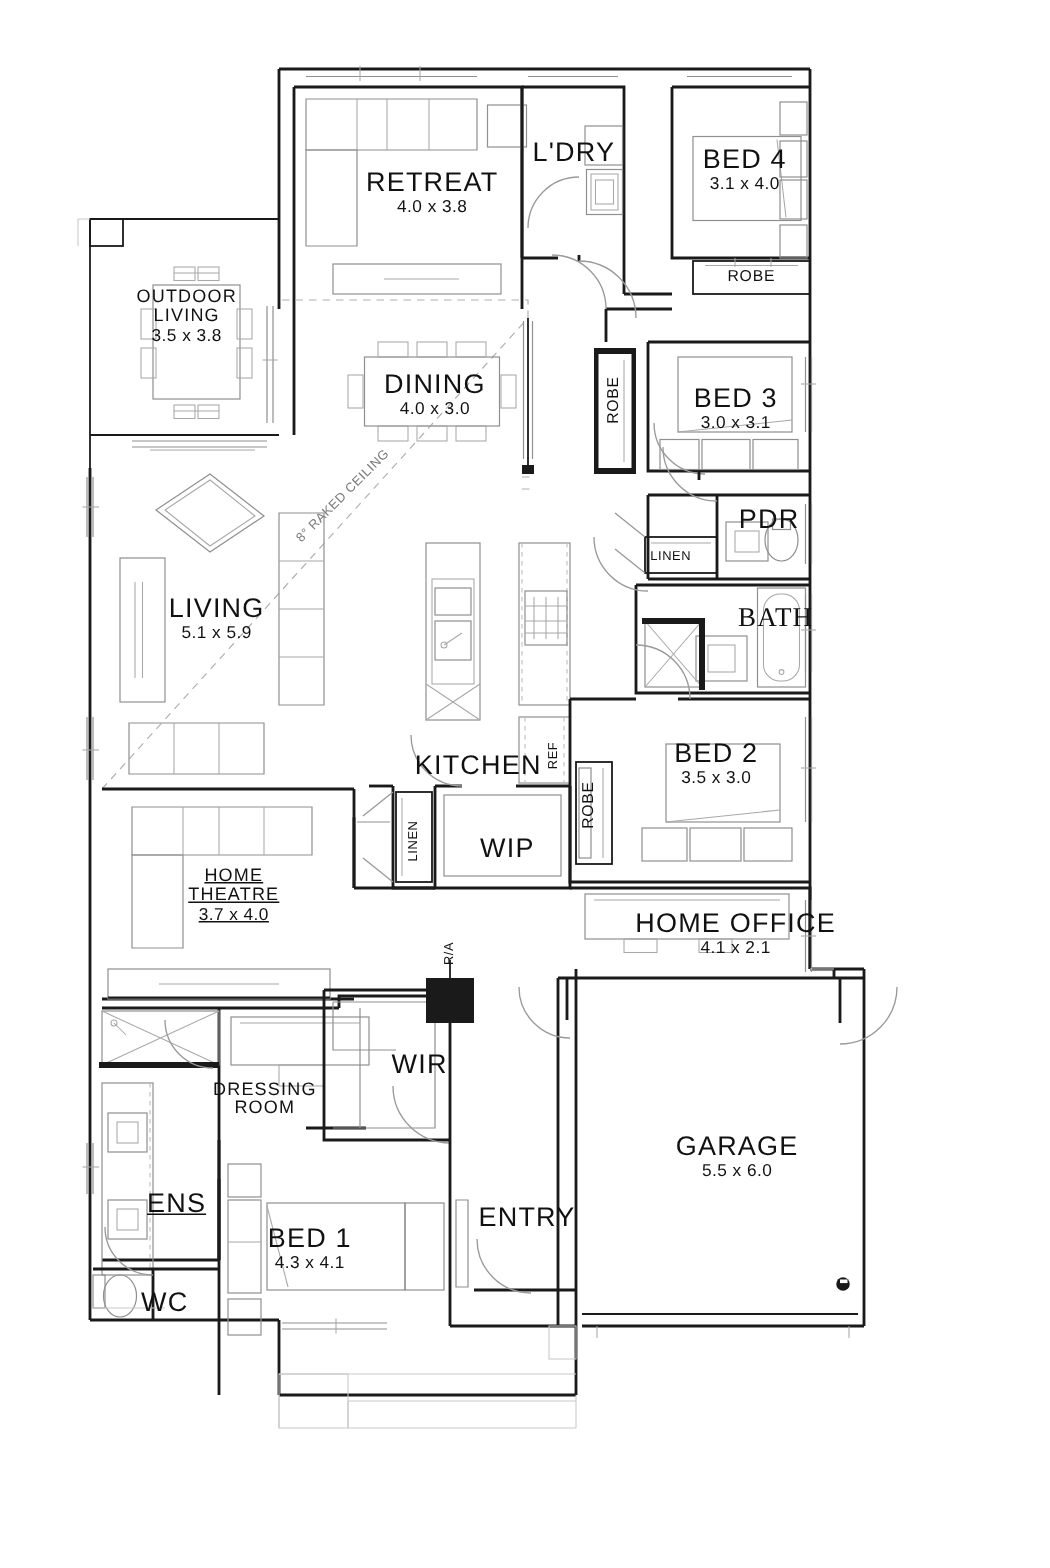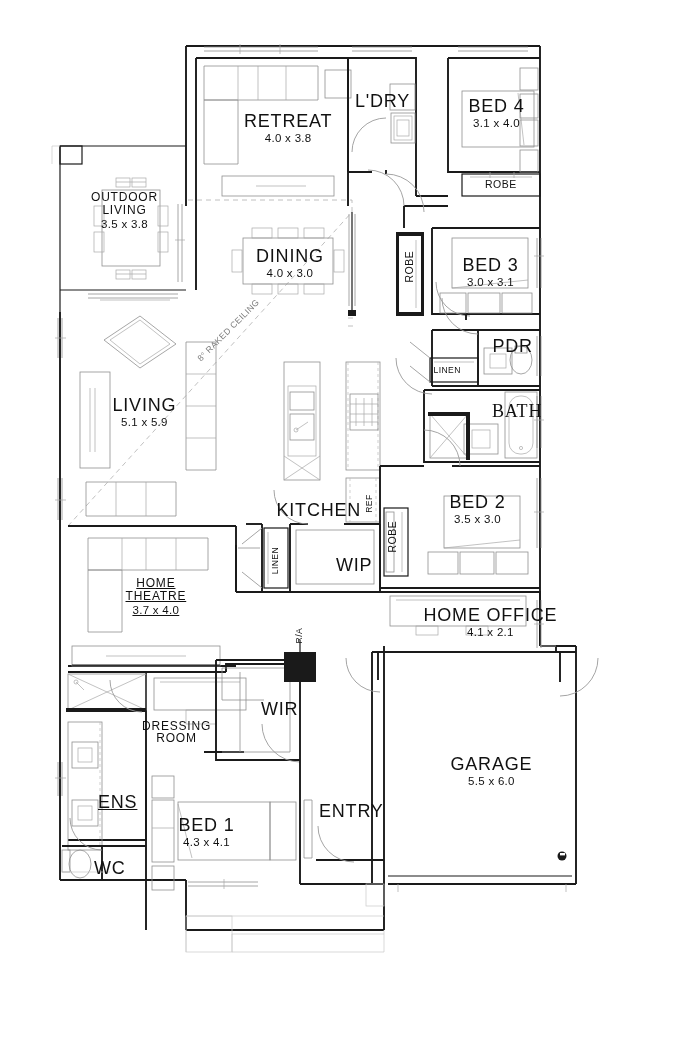--- a/index.html
+++ b/index.html
@@ -472,21 +472,21 @@
     <div class="lbl" style="left: 449.5px; top: 493px;">
       <span class="nm">BED 2</span>
       <span class="dm">3.5 x 3.0</span>
     </div>
     <div class="lbl small" style="left: 377px; top: 530.5px; transform: rotate(-90deg);">
       <span class="nm">ROBE</span>
     </div>
     <div class="lbl tiny" style="left: 261.5px; top: 555.5px; transform: rotate(-90deg);">
       <span class="nm">LINEN</span>
     </div>
-    <div class="lbl" style="left: 336px; top: 555.5px; text-align: right;">
+    <div class="lbl" style="left: 320px; top: 555.5px; text-align: right;">
       <span class="nm">WIP</span>
     </div>
     <div class="lbl" style="left: 423.5px; top: 606px;">
       <span class="nm">HOME OFFICE</span>
       <span class="dm">4.1 x 2.1</span>
     </div>
     <div class="lbl two" style="left: 125.5px; top: 577px; text-decoration: underline;">
       <span class="nm">HOME<br>THEATRE</span>
       <span class="dm">3.7 x 4.0</span>
     </div>

